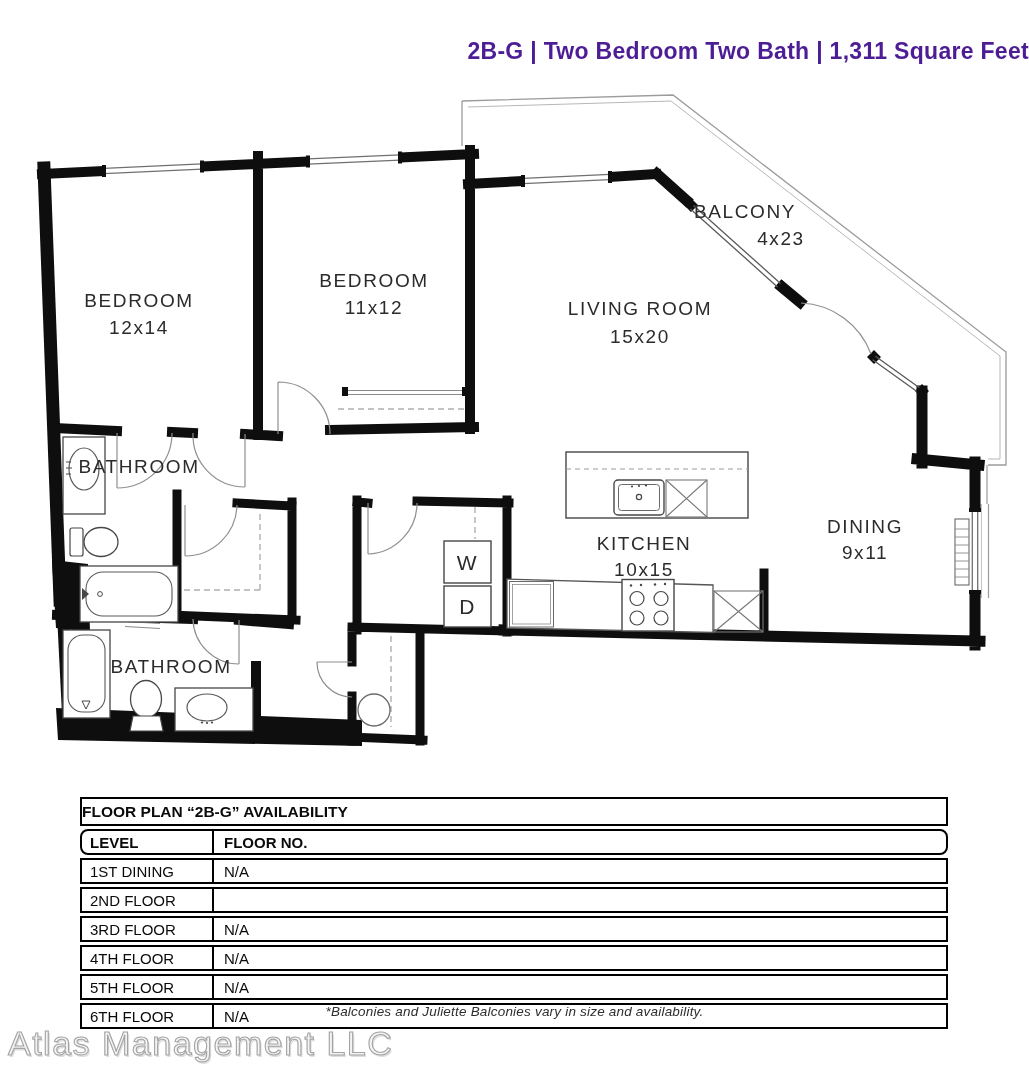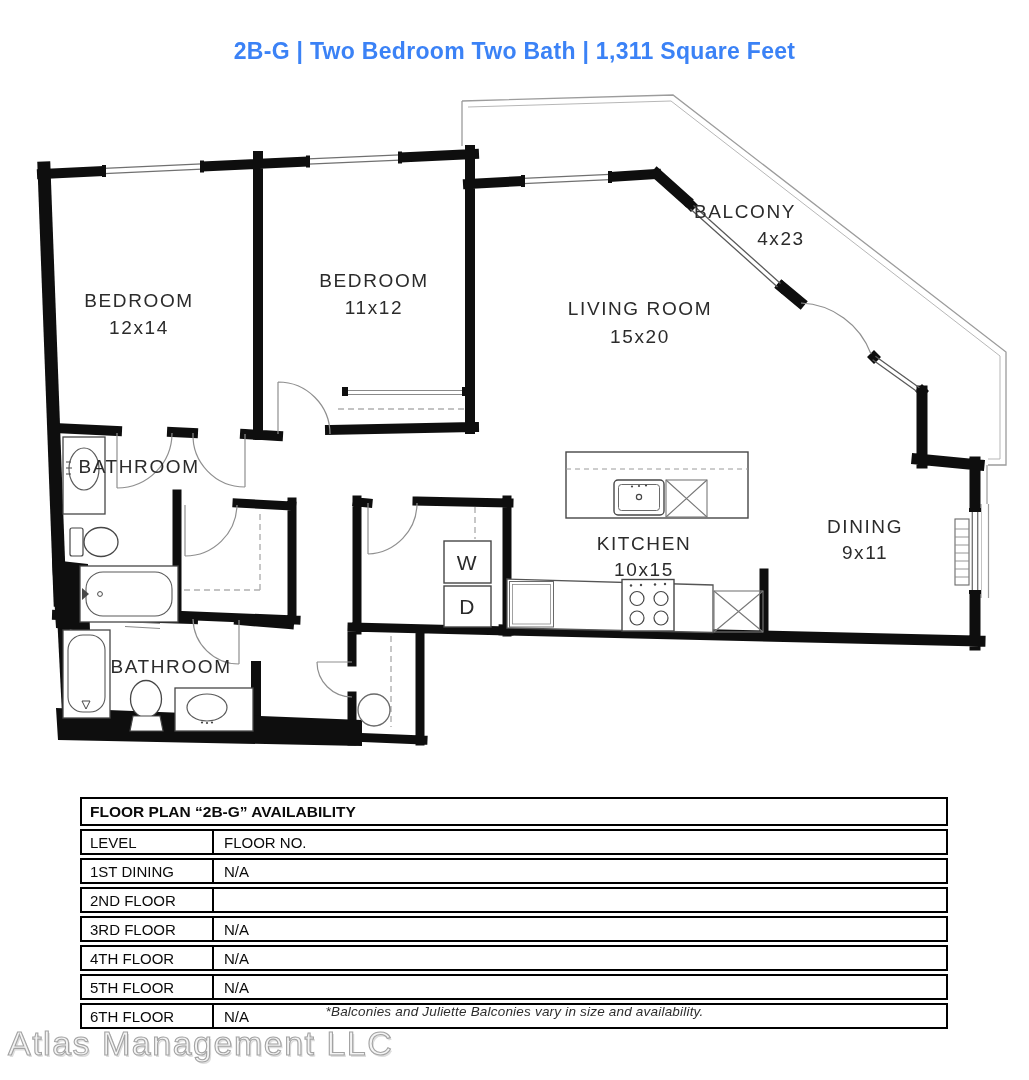--- a/index.html
+++ b/index.html
@@ -1,36 +1,36 @@
 <!DOCTYPE html>
 <html><head>
 <meta charset="utf-8">
 <style>
   html,body{margin:0;padding:0;}
   body{
     width:1029px;height:1080px;background:#ffffff;position:relative;
     font-family:"Liberation Sans",sans-serif;overflow:hidden;
   }
   .page-title{
-    position:absolute;top:38px;left:0;width:100%;text-align:center;
-    font-size:23px;font-weight:700;color:#3b82f6;letter-spacing:.3px;
+    position:absolute;top:38px;left:0;width:100%;text-align:right;
+    font-size:23px;font-weight:700;color:#4c1d95;letter-spacing:.3px;
   }
   #plan-svg{position:absolute;top:0;left:0;}
   .rl{font-size:19px;letter-spacing:1.6px;fill:#2b2b2b;text-anchor:middle;
       font-family:"Liberation Sans",sans-serif;}
   .wd{font-size:21px;letter-spacing:.5px;fill:#2b2b2b;text-anchor:middle;
       font-family:"Liberation Sans",sans-serif;}
   
   .avail{position:absolute;left:80px;top:797px;width:868px;color:#0a0a0a;}
   .t-row{display:flex;align-items:stretch;border:2.5px solid #000;height:22px;
          margin-top:3px;font-size:15px;background:#fff;}
   .t-row.title-row{margin-top:0;height:25px;font-weight:700;font-size:15.5px;}
-  .t-row.head-row{font-weight:400;}
+  .t-row.head-row{font-weight:700;border-radius:8px;}
   .t-cell{display:flex;align-items:center;}
-  .c-full{padding-left:8px;flex:1;}
+  .c-full{flex:1;}
   .c1{width:132px;box-sizing:border-box;padding-left:8px;flex:none;
       border-right:2.5px solid #000;}
   .c2{padding-left:10px;flex:1;}
   .footnote{
     position:absolute;top:1004px;left:0;width:100%;text-align:center;
     font-size:13.5px;font-style:italic;color:#2e2e2e;letter-spacing:.2px;
   }
   .watermark{
     position:absolute;top:1024px;left:8px;font-size:34px;letter-spacing:1.5px;
     color:#f4f4f4;-webkit-text-stroke:1.1px #a3a3a3;

